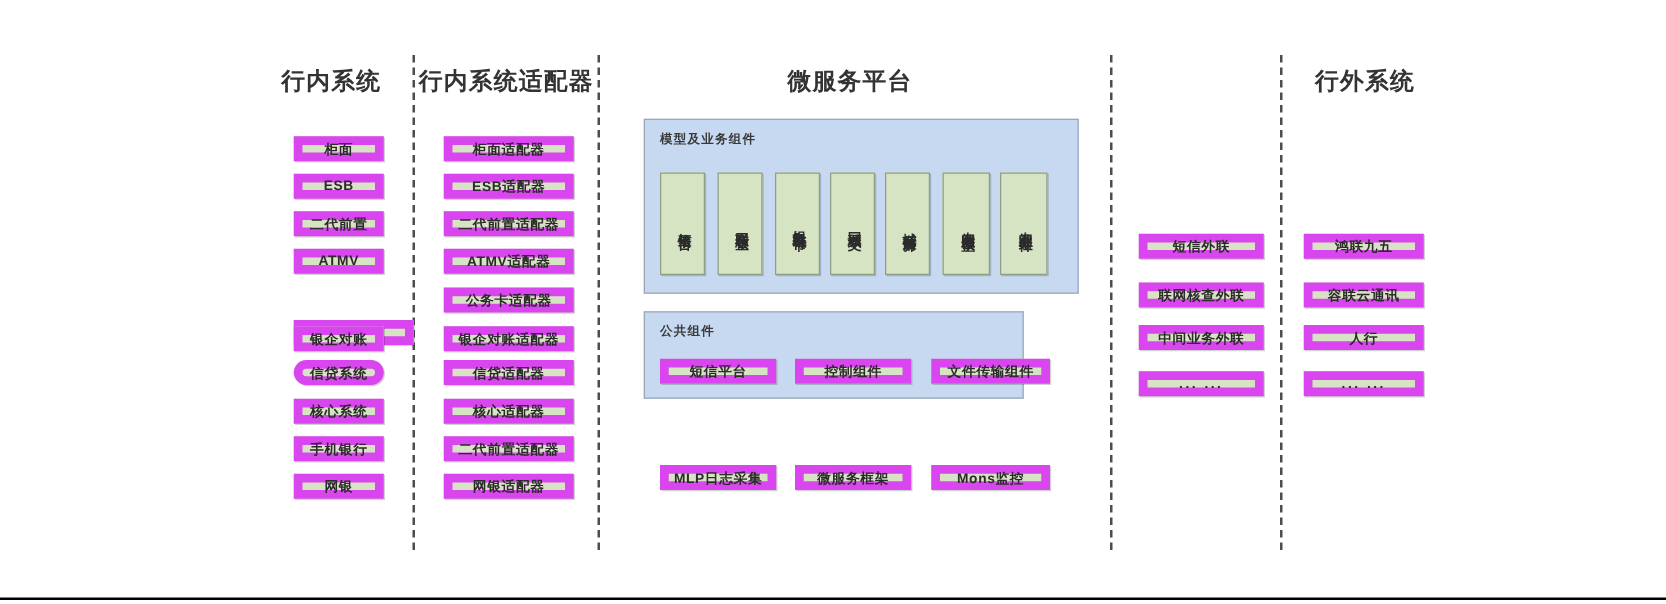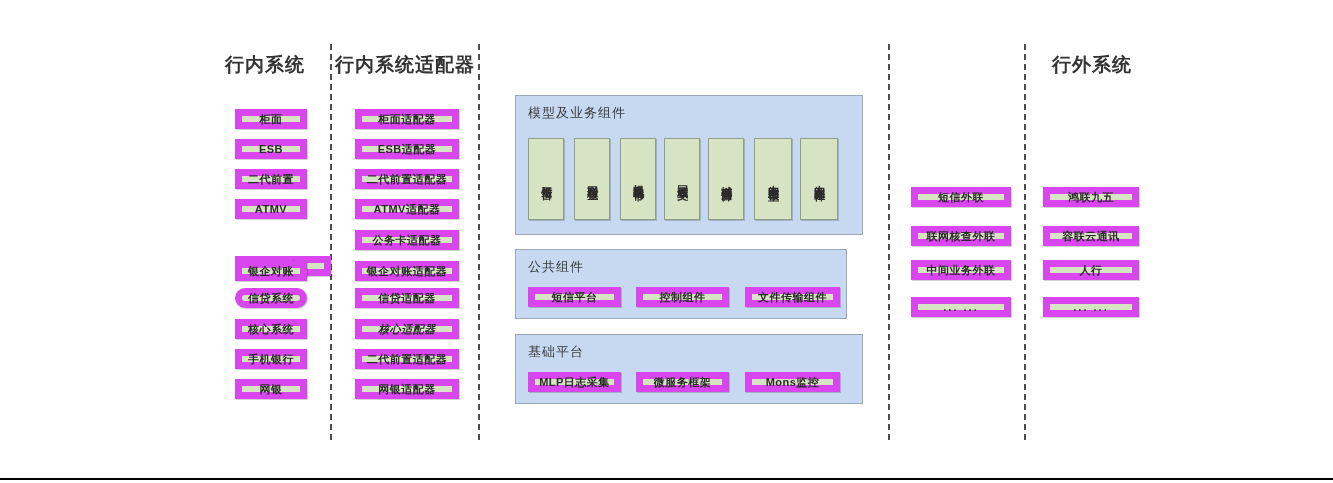--- a/index.html
+++ b/index.html
@@ -70,23 +70,23 @@
 
   
   .panel{
     background:#c6d9f1;
     border:1px solid #9aa7b5;
   }
   .panel-title{
     position:absolute;
     left:12px;
     top:8px;
-    font-size:13px;
+    font-size:10px;
     color:#3a3a3a;
-    font-weight:normal;
+    font-weight:bold;
     letter-spacing:1px;
     white-space:nowrap;
   }
 
   
   .bottom-rule{
     position:absolute;
     left:0;
     top:478px;
     width:1333px;
@@ -119,24 +119,25 @@
 
   <div class="abs col-title" style="left:334px;top:52px;width:142px;">行内系统适配器</div>
 
   <div class="abs node" style="left:355px;top:109px;width:104px;height:20px;">柜面适配器</div>
   <div class="abs node" style="left:355px;top:139px;width:104px;height:20px;">ESB适配器</div>
   <div class="abs node" style="left:355px;top:169px;width:104px;height:20px;">二代前置适配器</div>
   <div class="abs node" style="left:355px;top:199px;width:104px;height:20px;">ATMV适配器</div>
   <div class="abs node" style="left:355px;top:230px;width:104px;height:20px;">公务卡适配器</div>
   <div class="abs node" style="left:355px;top:261px;width:104px;height:20px;">银企对账适配器</div>
   <div class="abs node" style="left:355px;top:288px;width:104px;height:20px;">信贷适配器</div>
-  <div class="abs node" style="left:355px;top:319px;width:104px;height:20px;font-style:italic;">核心适配器</div>
+  <div class="abs node" style="left:355px;top:319px;width:104px;height:20px;">核心适配器</div>
   <div class="abs node" style="left:355px;top:349px;width:104px;height:20px;">二代前置适配器</div>
   <div class="abs node" style="left:355px;top:379px;width:104px;height:20px;">网银适配器</div>
 
+  <div class="abs col-title" style="left:590px;top:52px;width:180px;">微服务平台</div>
 
   <div class="abs panel" style="left:515px;top:95px;width:348px;height:140px;">
     <div class="panel-title">模型及业务组件</div>
   </div>
   <div class="abs node-v" style="left:528px;top:138px;width:36px;height:82px;">
       <span>短信平台</span>
     </div>
   <div class="abs node-v" style="left:574px;top:138px;width:36px;height:82px;">
       <span>联网核查</span>
     </div>
@@ -149,30 +150,27 @@
   <div class="abs node-v" style="left:708px;top:138px;width:36px;height:82px;">
       <span>城商行清算</span>
     </div>
   <div class="abs node-v" style="left:754px;top:138px;width:38px;height:82px;">
       <span>中间业务模型</span>
     </div>
   <div class="abs node-v" style="left:800px;top:138px;width:38px;height:82px;">
       <span>中间业务组件</span>
     </div>
 
-  <div class="abs panel" style="left:515px;top:249px;width:332px;height:70px;">
+  <div class="abs panel" style="left:515px;top:249px;width:304px;height:70px;">
     <div class="panel-title">公共组件</div>
   </div>
   <div class="abs node" style="left:528px;top:287px;width:93px;height:20px;">短信平台</div>
   <div class="abs node" style="left:636px;top:287px;width:93px;height:20px;">控制组件</div>
   <div class="abs node" style="left:745px;top:287px;width:95px;height:20px;">文件传输组件</div>
 
-  <div class="abs panel" style="left:515px;top:334px;width:348px;height:70px;">
-    <div class="panel-title">基础平台</div>
-  </div>
   <div class="abs node" style="left:528px;top:372px;width:93px;height:20px;">MLP日志采集</div>
   <div class="abs node" style="left:636px;top:372px;width:93px;height:20px;">微服务框架</div>
   <div class="abs node" style="left:745px;top:372px;width:95px;height:20px;">Mons监控</div>
 
 
   <div class="abs node" style="left:911px;top:187px;width:100px;height:20px;">短信外联</div>
   <div class="abs node" style="left:911px;top:226px;width:100px;height:20px;">联网核查外联</div>
   <div class="abs node" style="left:911px;top:260px;width:100px;height:20px;">中间业务外联</div>
   <div class="abs node dots" style="left:911px;top:297px;width:100px;height:20px;">... ...</div>
 

